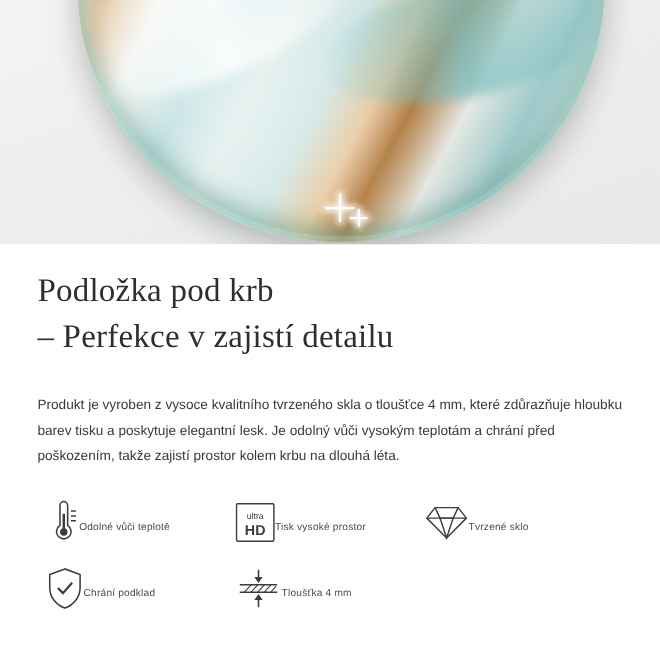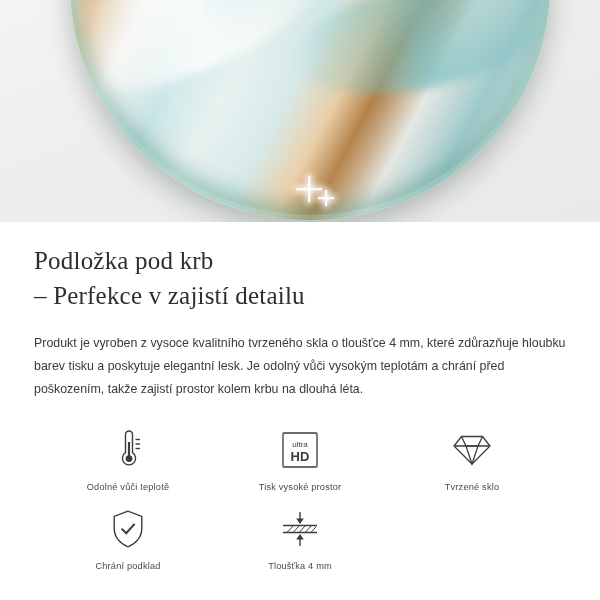--- a/index.html
+++ b/index.html
@@ -112,48 +112,48 @@
   .sp2::after  { height: 16px; }
 
   
   .content {
     padding: 0 34px;
   }
   .headline {
     margin: 0;
     padding-top: 22px;
     font-family: "Liberation Serif", serif;
-    font-size: 25px;
+    font-size: 30px;
     line-height: 1.38;
     font-weight: 400;
     color: #2e2e2e;
     letter-spacing: 0.2px;
   }
   .headline .l2 {
     display: block;
   }
   .paragraph {
-    margin: 19px 0 0 0;
+    margin: 30px 0 0 0;
     font-size: 12.4px;
     line-height: 1.85;
     color: #3a3a3a;
     max-width: 536px;
   }
 
   
   .features {
     margin-top: 26px;
     display: grid;
     grid-template-columns: repeat(3, 1fr);
     grid-row-gap: 14px;
     padding: 0 8px;
   }
   .feature {
     display: flex;
-    flex-direction: column;
+    flex-direction: row;
     align-items: center;
     justify-content: flex-start;
   }
   .feature-icon {
     height: 46px;
     display: flex;
     align-items: center;
     justify-content: center;
   }
   .feature-label {

